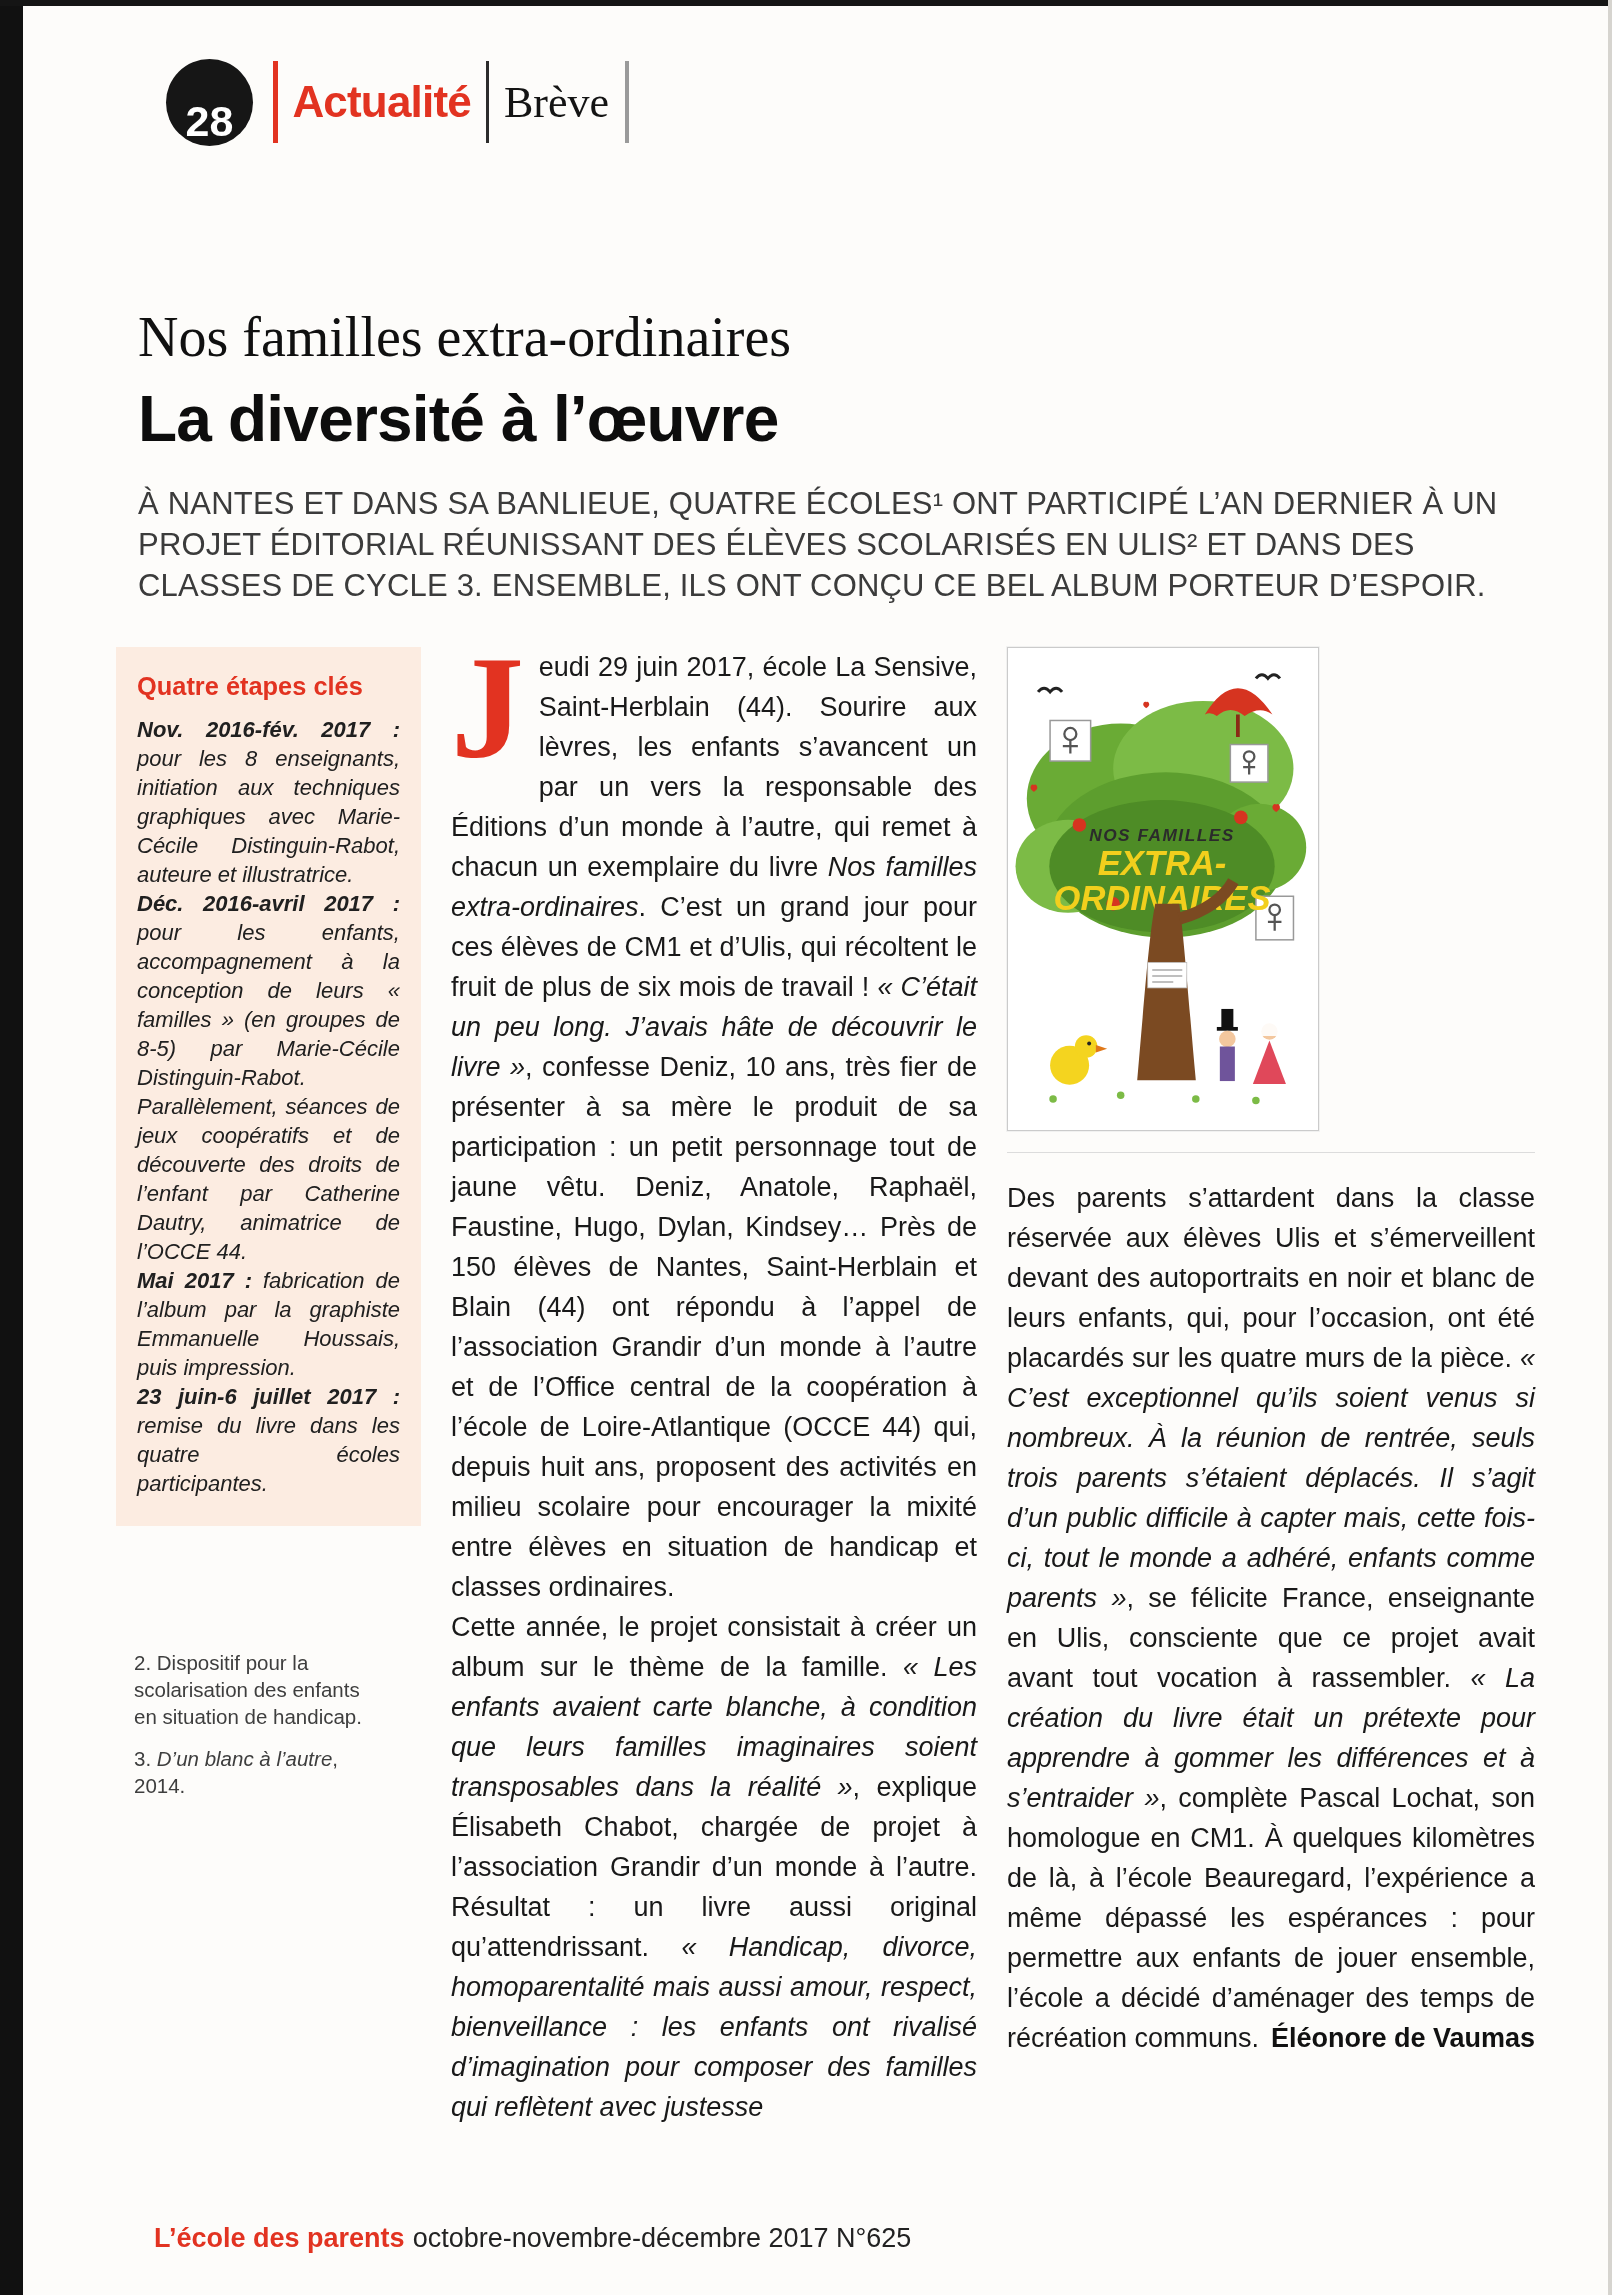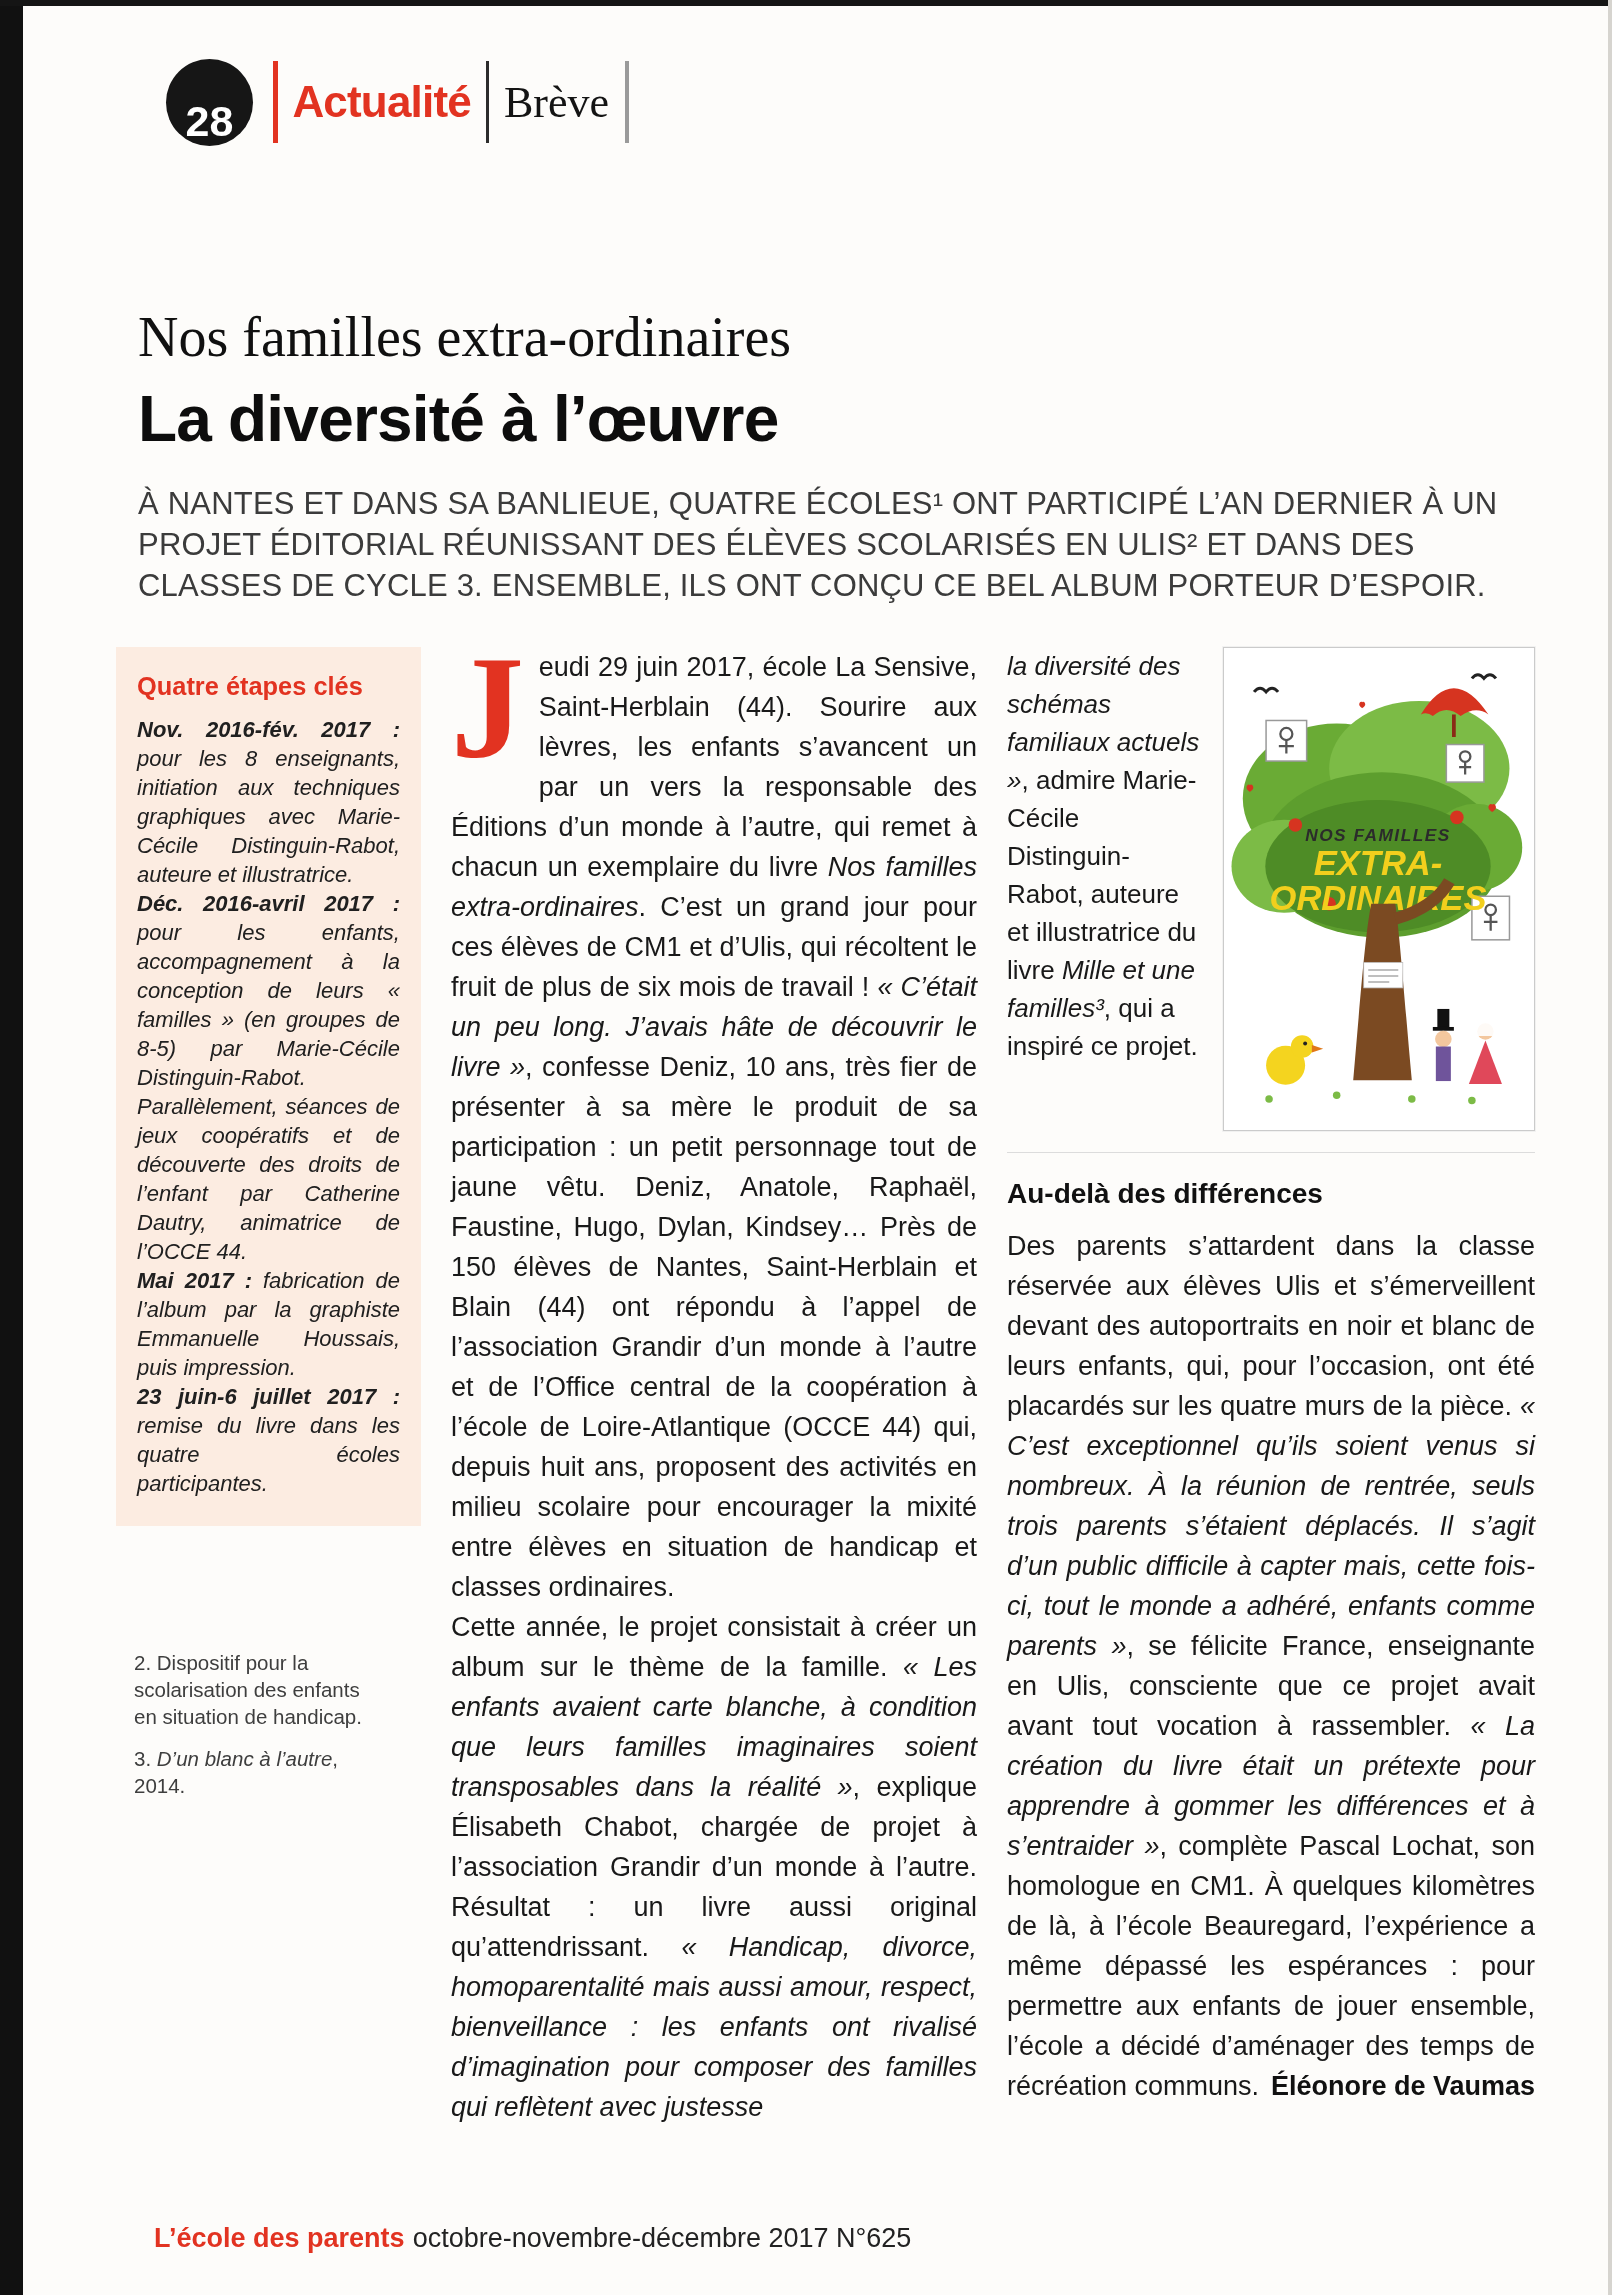--- a/index.html
+++ b/index.html
@@ -106,21 +106,20 @@
       </div>
     </aside>
 
     <div class="col-mid">
       <p><span class="dropcap">J</span><span><span>eudi 29 juin 2017, école La Sensive, Saint-Herblain (44). Sourire aux lèvres, les enfants s’avancent un par un vers la responsable des Éditions d’un monde à l’autre, qui remet à chacun un exemplaire du livre </span><span class="it">Nos familles extra-ordinaires</span><span>. C’est un grand jour pour ces élèves de CM1 et d’Ulis, qui récoltent le fruit de plus de six mois de travail ! </span><span class="it">« C’était un peu long. J’avais hâte de découvrir le livre »</span><span>, confesse Deniz, 10 ans, très fier de présenter à sa mère le produit de sa participation : un petit personnage tout de jaune vêtu. Deniz, Anatole, Raphaël, Faustine, Hugo, Dylan, Kindsey… Près de 150 élèves de Nantes, Saint-Herblain et Blain (44) ont répondu à l’appel de l’association Grandir d’un monde à l’autre et de l’Office central de la coopération à l’école de Loire-Atlantique (OCCE 44) qui, depuis huit ans, proposent des activités en milieu scolaire pour encourager la mixité entre élèves en situation de handicap et classes ordinaires.</span></span></p>
       <p><span>Cette année, le projet consistait à créer un album sur le thème de la famille. </span><span class="it">« Les enfants avaient carte blanche, à condition que leurs familles imaginaires soient transposables dans la réalité »</span><span>, explique Élisabeth Chabot, chargée de projet à l’association Grandir d’un monde à l’autre. Résultat : un livre aussi original qu’attendrissant. </span><span class="it">« Handicap, divorce, homoparentalité mais aussi amour, respect, bienveillance : les enfants ont rivalisé d’imagination pour composer des familles qui reflètent avec justesse</span></p>
     </div>
 
     <div class="col-right">
       <div class="top-row">
-        <p class="aside-text"><span class="it">la diversité des schémas familiaux actuels »</span><span>, admire Marie-Cécile Distinguin-Rabot, auteure et illustratrice du livre </span><span class="it">Mille et une familles³</span><span>, qui a inspiré ce projet.</span></p>
         <figure class="book-figure">
           <svg viewBox="0 0 410 618" width="308" height="480" xmlns="http://www.w3.org/2000/svg">
             <rect x="0" y="0" width="410" height="618" fill="#ffffff"></rect>
 
             <ellipse cx="150" cy="190" rx="125" ry="100" fill="#6aab35"></ellipse>
             <ellipse cx="260" cy="150" rx="120" ry="90" fill="#7cbb46"></ellipse>
             <ellipse cx="210" cy="265" rx="160" ry="110" fill="#5d9e2e"></ellipse>
             <ellipse cx="80" cy="280" rx="70" ry="62" fill="#7cbb46"></ellipse>
             <ellipse cx="335" cy="255" rx="62" ry="58" fill="#6aab35"></ellipse>
             <ellipse cx="205" cy="280" rx="150" ry="88" fill="#4e8c26"></ellipse>
@@ -187,21 +186,20 @@
 
             <circle cx="150" cy="585" r="5" fill="#7cbb46"></circle>
             <circle cx="250" cy="590" r="5" fill="#7cbb46"></circle>
             <circle cx="60" cy="590" r="5" fill="#7cbb46"></circle>
             <circle cx="330" cy="592" r="5" fill="#7cbb46"></circle>
           </svg>
         </figure>
       </div>
 
       <div class="section2">
-        <h4>Au-delà des différences</h4>
         <p class="body-text"><span><span>Des parents s’attardent dans la classe réservée aux élèves Ulis et s’émerveillent devant des autoportraits en noir et blanc de leurs enfants, qui, pour l’occasion, ont été placardés sur les quatre murs de la pièce. </span><span class="it">« C’est exceptionnel qu’ils soient venus si nombreux. À la réunion de rentrée, seuls trois parents s’étaient déplacés. Il s’agit d’un public difficile à capter mais, cette fois-ci, tout le monde a adhéré, enfants comme parents »</span><span>, se félicite France, enseignante en Ulis, consciente que ce projet avait avant tout vocation à rassembler. </span><span class="it">« La création du livre était un prétexte pour apprendre à gommer les différences et à s’entraider »</span><span>, complète Pascal Lochat, son homologue en CM1. À quelques kilomètres de là, à l’école Beauregard, l’expérience a même dépassé les espérances : pour permettre aux enfants de jouer ensemble, l’école a décidé d’aménager des temps de récréation communs.</span></span><span class="byline">Éléonore de Vaumas</span></p>
       </div>
     </div>
 
   </section>
 
   <footer class="footer">
     <span class="mag">L’école des parents</span><span>octobre-novembre-décembre 2017  N°625</span>
   </footer>
 </div>

